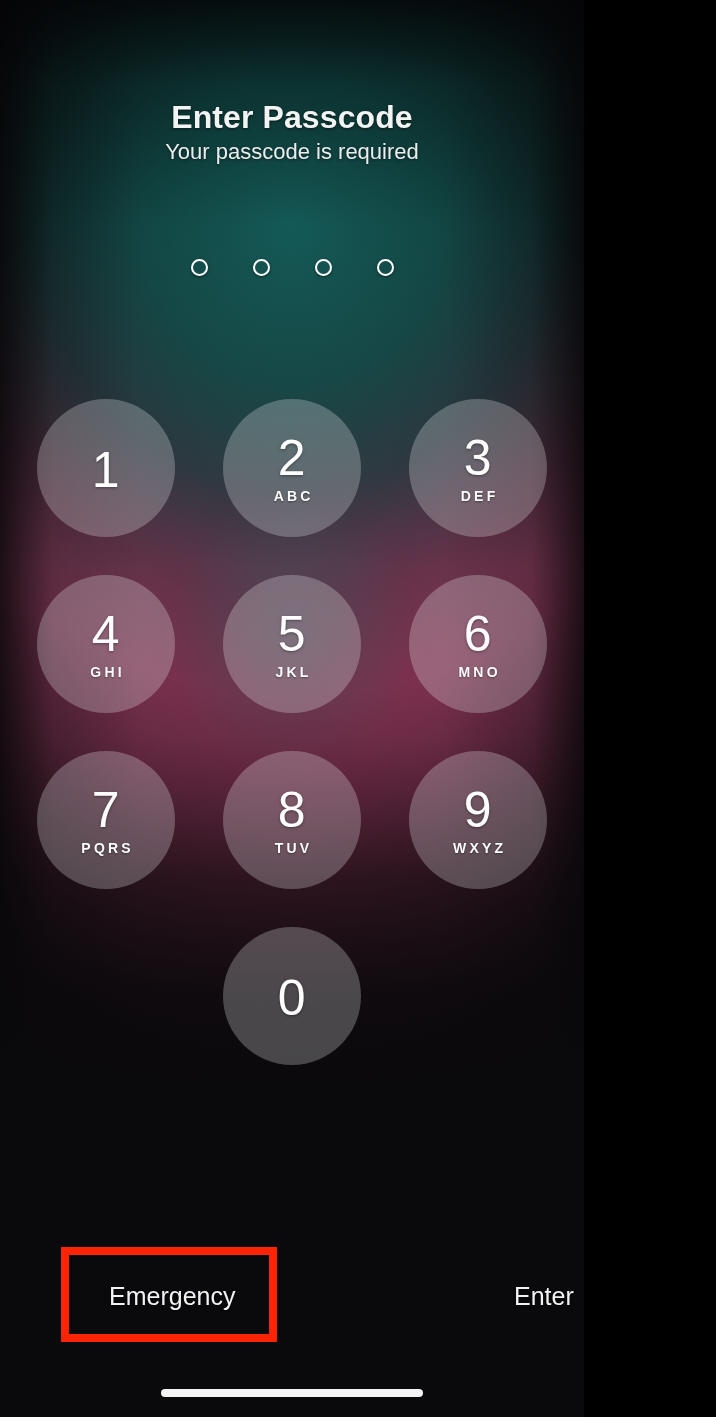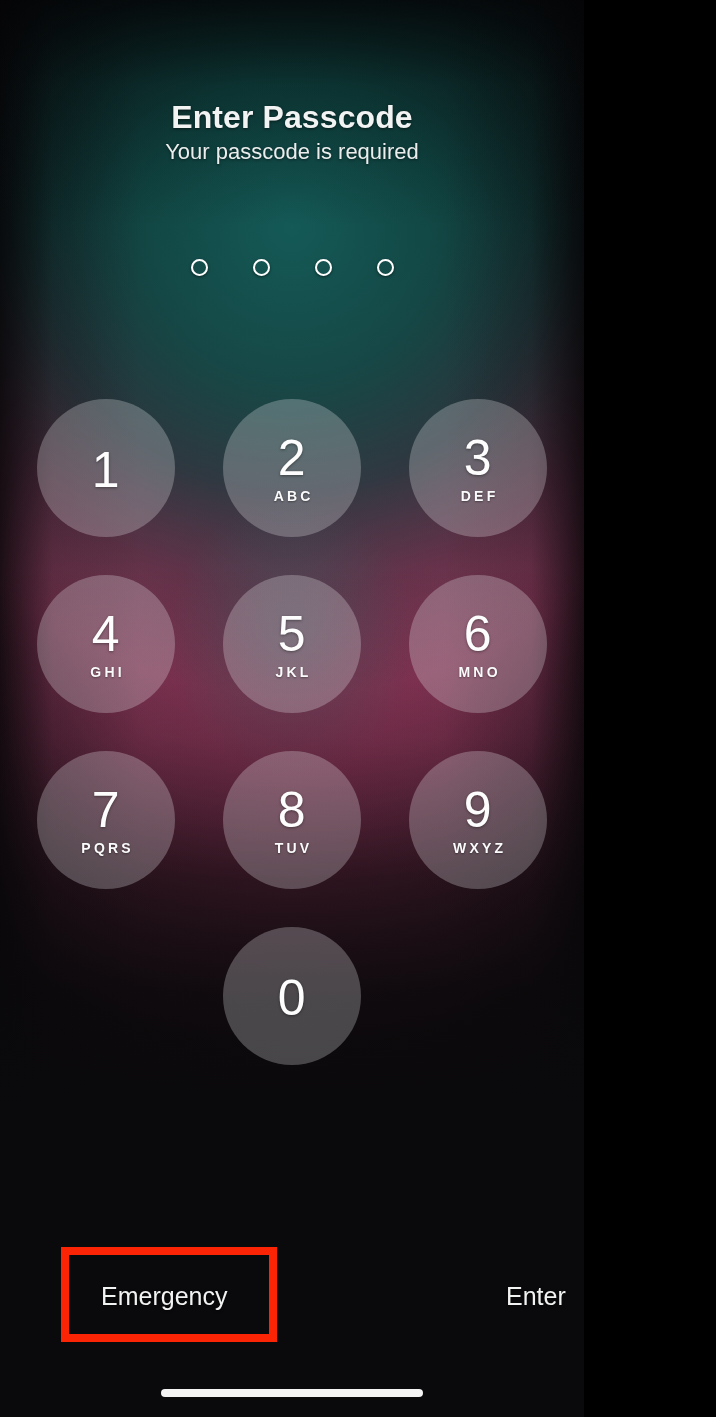--- a/index.html
+++ b/index.html
@@ -194,21 +194,21 @@
     line-height: 1;
     text-shadow: 0 1px 2px rgba(0,0,0,0.38);
   }
   .key .digit.solo {
     transform: translateY(2px);
   }
 
   
   #footer {
     position: absolute;
-    left: 8px;
+    left: 16px;
     right: 0;
     top: 1272px;
     height: 48px;
   }
   .footer-btn {
     position: absolute;
     top: 0;
     font-size: 25px;
     font-weight: 400;
     color: #f1f2f2;

